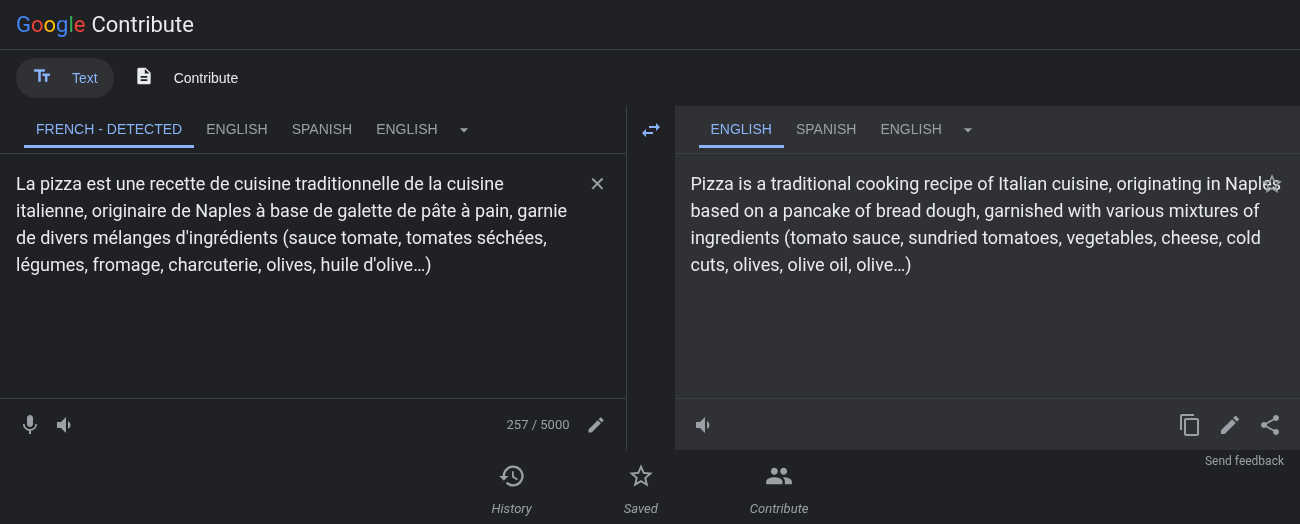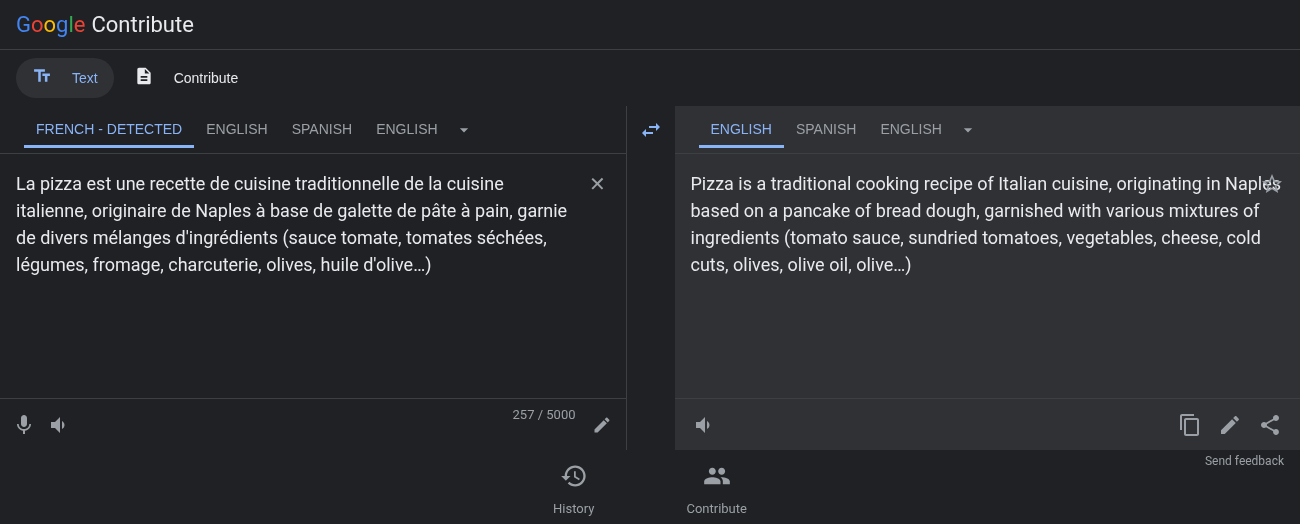--- a/index.html
+++ b/index.html
@@ -211,33 +211,34 @@
       height: 32px;
       display: flex;
       align-items: center;
       justify-content: center;
       border-radius: 50%;
     }
 
     
     .source-bottom {
       display: flex;
-      padding: 8px 6px;
-      border-top: 1px solid #3c4043;
-      height: 52px;
-      flex-shrink: 0;
-      margin-top: 15px;
-    }
-    .target-bottom {
-      display: flex;
       align-items: center;
       padding: 8px 12px;
       border-top: 1px solid #3c4043;
       height: 52px;
       flex-shrink: 0;
+      margin-top: 15px;
+    }
+    .target-bottom {
+      display: flex;
+      align-items: center;
+      padding: 8px 12px;
+      border-top: 1px solid #3c4043;
+      height: 52px;
+      flex-shrink: 0;
       background: #303134;
       justify-content: space-between;
     }
     .icon-btn {
       background: transparent;
       border: none;
       color: #9aa0a6;
       cursor: pointer;
       font-size: 20px;
       width: 36px;
@@ -265,20 +266,21 @@
       align-items: flex-start;
       padding: 8px 0 4px;
       flex-shrink: 0;
       background: #202124;
       position: relative;
     }
     .footer-inner {
       display: flex;
       gap: 60px;
       align-items: flex-start;
+      font-style: italic;
     }
     .footer-item {
       display: flex;
       flex-direction: column;
       align-items: center;
       gap: 4px;
       cursor: pointer;
       padding: 4px 16px;
     }
     .footer-icon {
@@ -452,20 +454,28 @@
       <span class="footer-icon">
         <svg width="28" height="28" viewBox="0 0 24 24" fill="#9aa0a6">
             <path d="M13 3c-4.97 0-9 4.03-9 9H1l3.89 3.89.07.14L9 12H6c0-3.87 3.13-7 7-7s7 3.13 7 7-3.13 7-7 7c-1.93 0-3.68-.79-4.94-2.06l-1.42 1.42C8.27 19.99 10.51 21 13 21c4.97 0 9-4.03 9-9s-4.03-9-9-9zm-1 5v5l4.28 2.54.72-1.21-3.5-2.08V8H12z"></path>
           </svg>
       </span>
       <span class="footer-label">History</span>
     </div>
     <div class="footer-item">
       <span class="footer-icon">
         <svg width="28" height="28" viewBox="0 0 24 24" fill="#9aa0a6">
+            <path d="M22 9.24l-7.19-.62L12 2 9.19 8.63 2 9.24l5.46 4.73L5.82 21 12 17.27 18.18 21l-1.63-7.03L22 9.24zM12 15.4l-3.76 2.27 1-4.28-3.32-2.88 4.38-.38L12 6.1l1.71 4.04 4.38.38-3.32 2.88 1 4.28L12 15.4z"></path>
+          </svg>
+      </span>
+      <span class="footer-label">Saved</span>
+    </div>
+    <div class="footer-item">
+      <span class="footer-icon">
+        <svg width="28" height="28" viewBox="0 0 24 24" fill="#9aa0a6">
             <path d="M16 11c1.66 0 2.99-1.34 2.99-3S17.66 5 16 5c-1.66 0-3 1.34-3 3s1.34 3 3 3zm-8 0c1.66 0 2.99-1.34 2.99-3S9.66 5 8 5C6.34 5 5 6.34 5 8s1.34 3 3 3zm0 2c-2.33 0-7 1.17-7 3.5V19h14v-2.5c0-2.33-4.67-3.5-7-3.5zm8 0c-.29 0-.62.02-.97.05 1.16.84 1.97 1.97 1.97 3.45V19h6v-2.5c0-2.33-4.67-3.5-7-3.5z"></path>
           </svg>
       </span>
       <span class="footer-label">Contribute</span>
     </div>
   </div>
   <a class="send-feedback">Send feedback</a>
 </div>
 
 </body></html>

